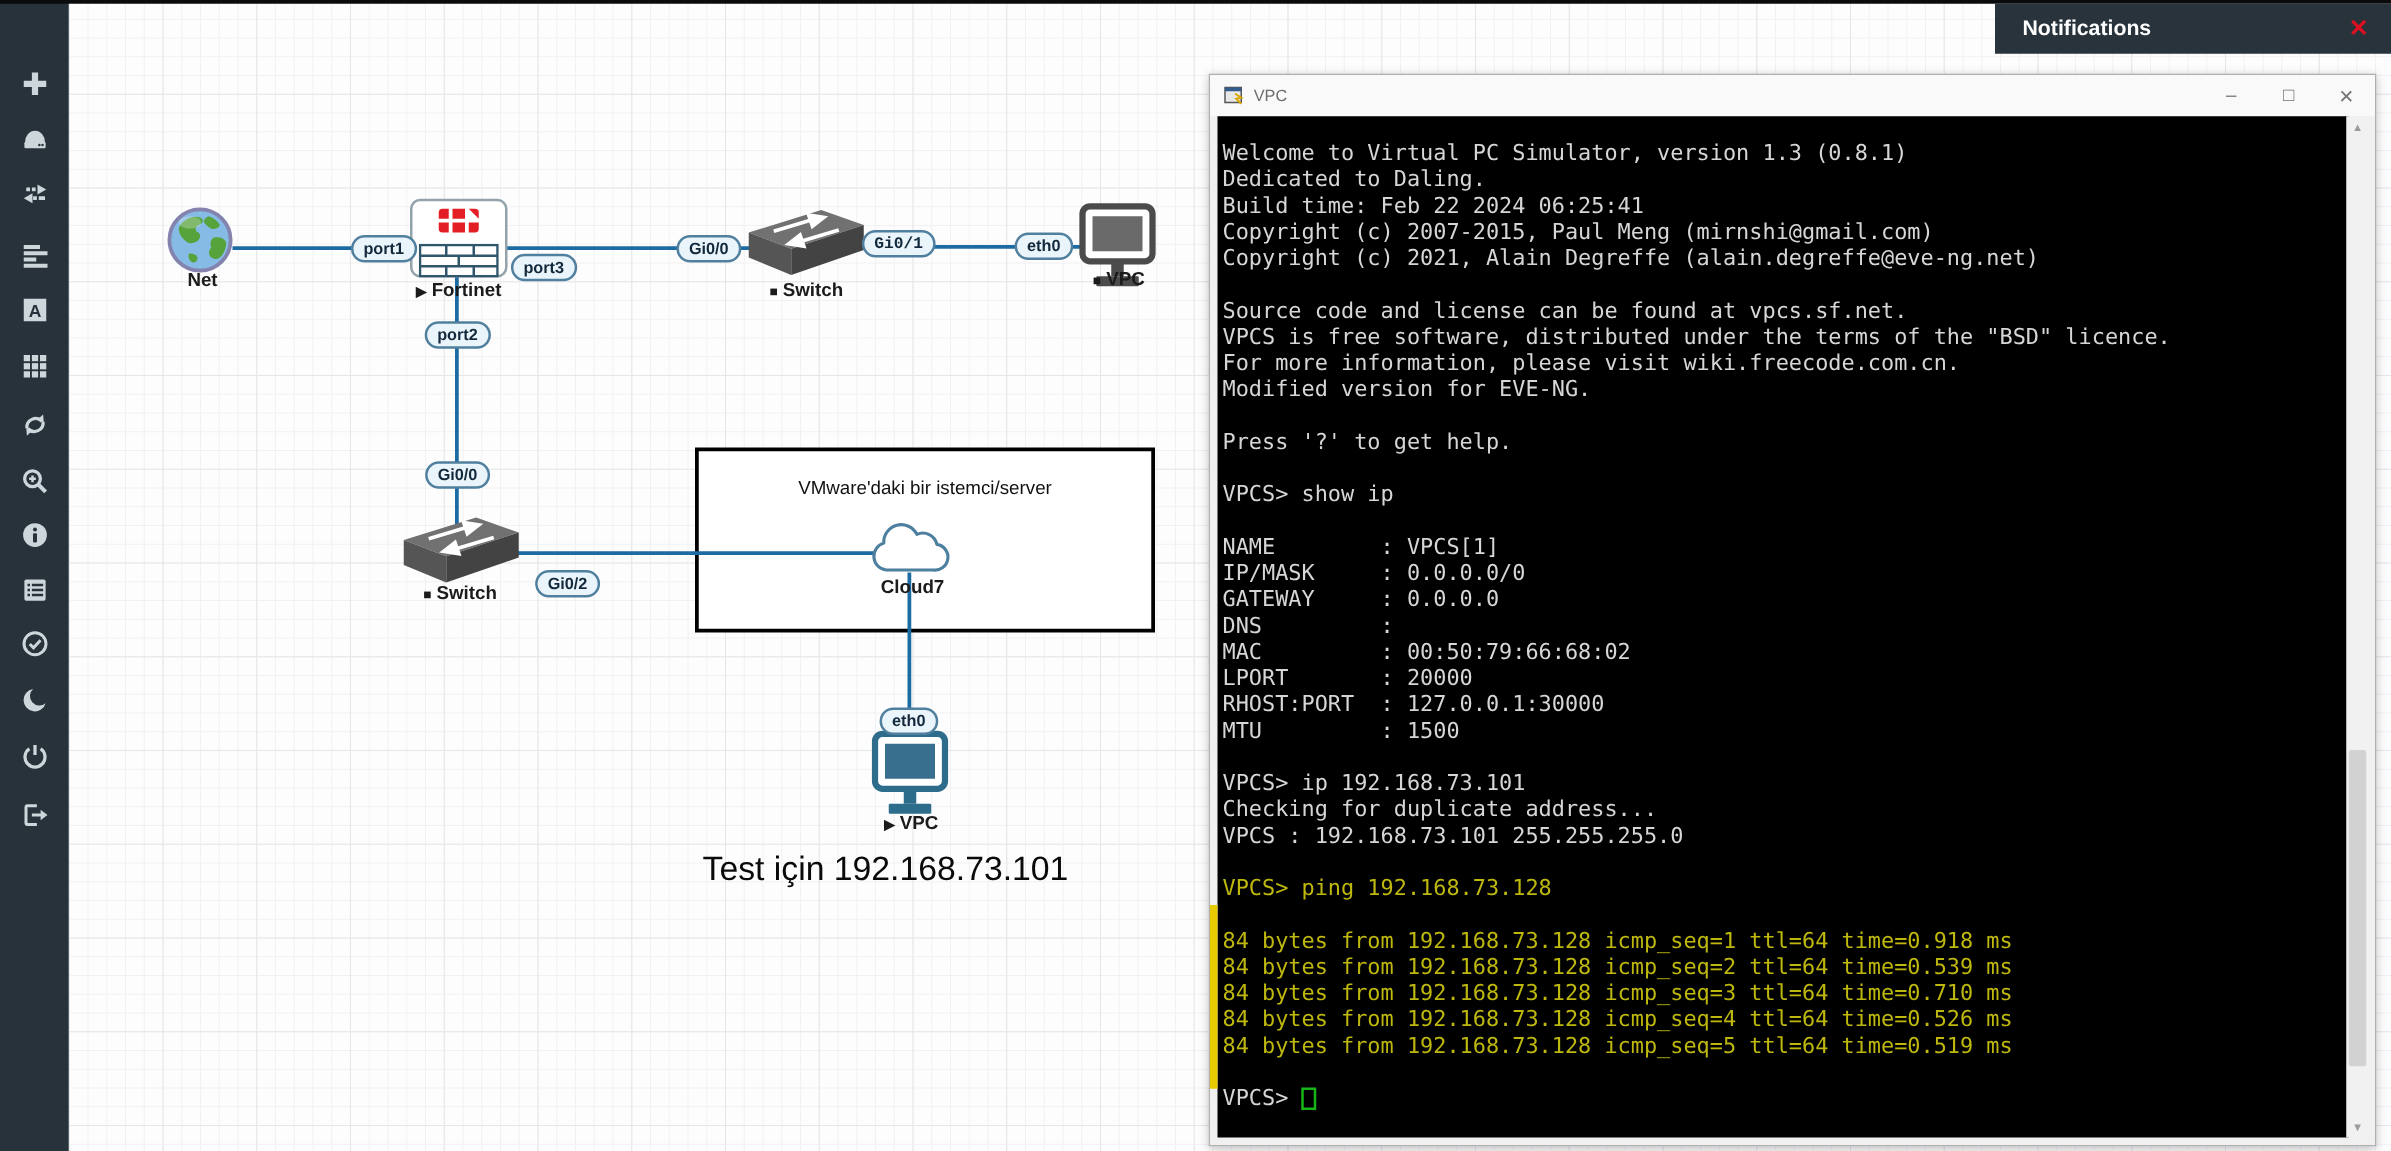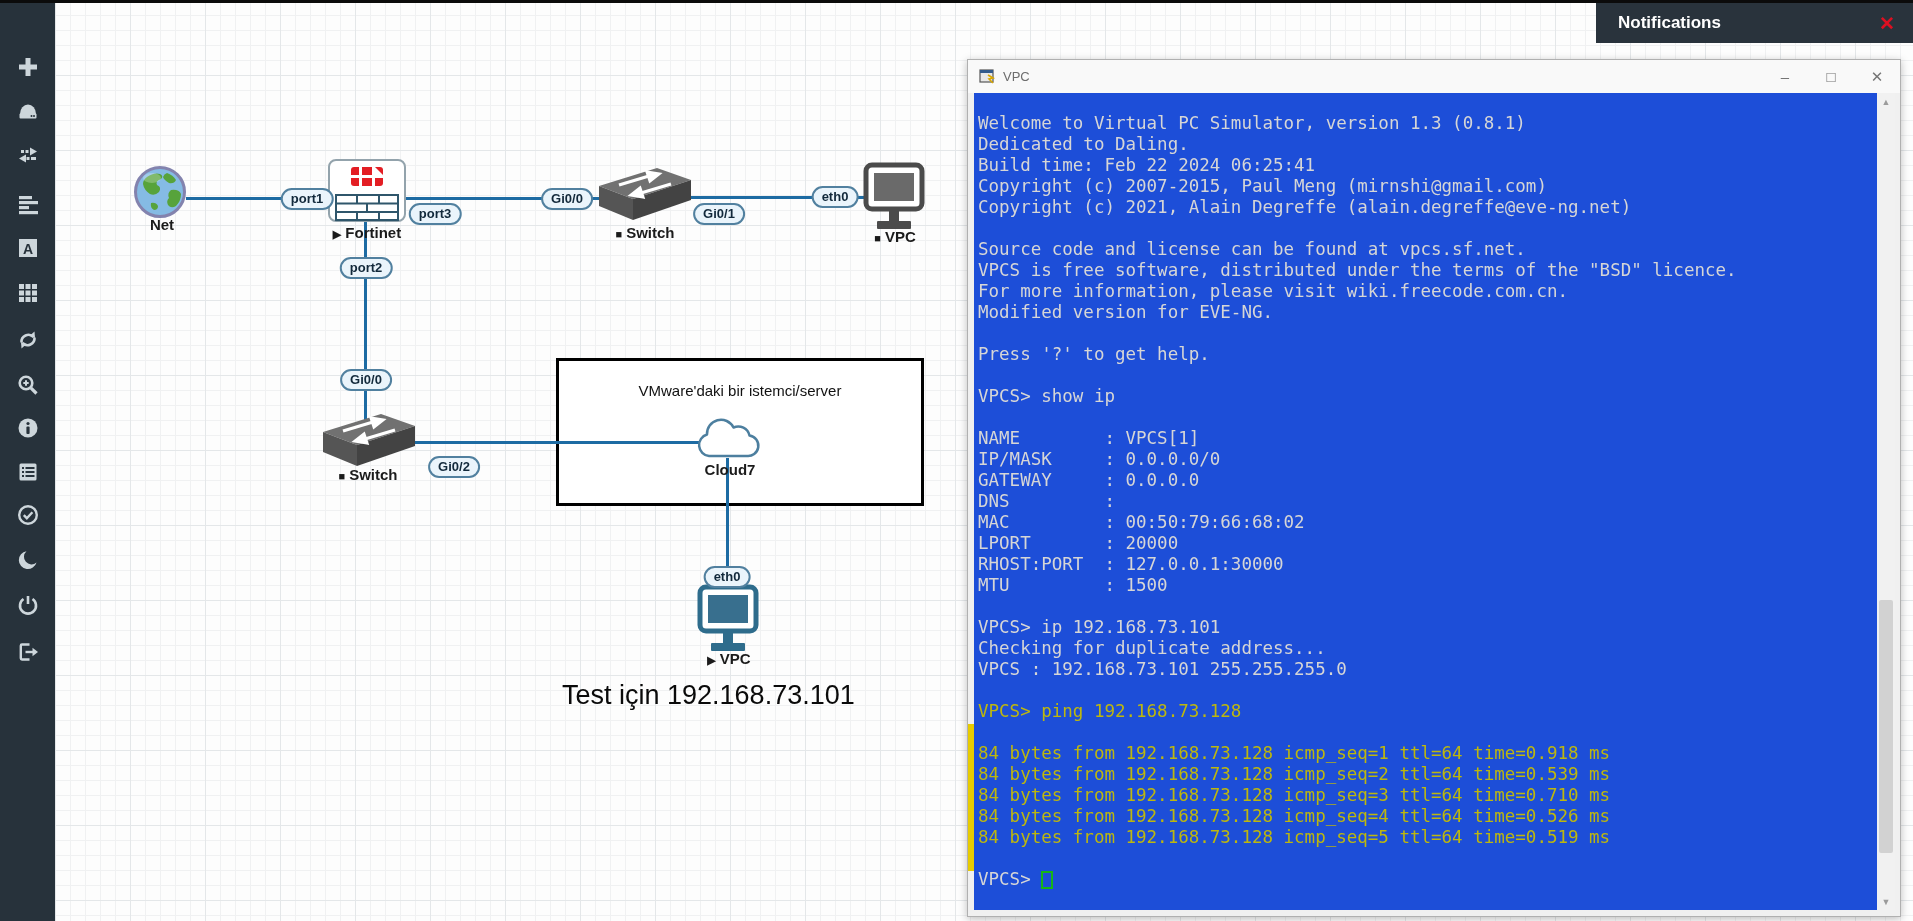--- a/index.html
+++ b/index.html
@@ -48,21 +48,21 @@
   .note-text { position:absolute; left:562px; top:680px; font-size:27px; color:#0a0a0a; z-index:4; white-space:nowrap; }
 
   
   .term-window { position:absolute; left:967px; top:59px; width:934px; height:858px; background:#f0f0f0;
     border:1px solid #b0b0b0; box-shadow:0 2px 8px rgba(0,0,0,.25); z-index:20; }
   .term-titlebar { position:absolute; left:0; top:0; right:0; height:33px; background:#f9f9f9; display:flex; align-items:center; }
   .term-title-icon { margin-left:11px; width:17px; height:17px; }
   .term-title-text { margin-left:7px; font-size:13px; color:#6d6d6d; }
   .term-controls { margin-left:auto; display:flex; align-items:center; height:33px; }
   .term-btn { width:46px; height:33px; display:flex; align-items:center; justify-content:center; color:#757575; font-size:15px; cursor:pointer; }
-  .term-content { position:absolute; left:6px; top:33px; width:905px; bottom:6px; background:#1d4ed8; overflow:hidden;
+  .term-content { position:absolute; left:6px; top:33px; width:905px; bottom:6px; background:#000000; overflow:hidden;
     font-family:"DejaVu Sans Mono", monospace; font-size:17.5px; color:#d6d6d6; padding:20px 0 0 4px; }
   .tline { height:21px; line-height:21px; white-space:pre; }
   .tline.yellow { color:#bdb70e; }
   .cursor { display:inline-block; width:12px; height:18px; border:2px solid #17b517; margin-left:10px; vertical-align:middle; }
 
   .term-scrollbar { position:absolute; right:5px; top:33px; width:18px; bottom:6px; background:#f1f1f1; }
   .scroll-arrow { position:absolute; left:0; width:18px; height:17px; display:flex; align-items:center; justify-content:center; color:#9b9b9b; font-size:9px; cursor:pointer; }
   .scroll-arrow.up { top:0; }
   .scroll-arrow.down { bottom:0; }
   .scroll-thumb { position:absolute; left:2px; width:14px; top:62%; height:31%; background:#d2d2d2; border-radius:2px; }
@@ -162,21 +162,21 @@
       <div class="node" style="left:863px; top:162px; width:62px; height:74px;">
         <span>
         <svg width="62" height="74" viewBox="0 0 62 74">
           <rect x="3" y="3" width="56" height="44" rx="6" fill="#ffffff" stroke="#4b4b4b" stroke-width="5"></rect>
           <rect x="11" y="11" width="40" height="28" fill="#6a6a6a"></rect>
           <rect x="26" y="47" width="10" height="12" fill="#4b4b4b"></rect>
           <rect x="14" y="59" width="34" height="8" rx="1" fill="#4b4b4b"></rect>
         </svg>
         </span>
       </div>
-      <div class="nlabel" style="left:895px; top:228px;">
+      <div class="nlabel" style="left:895px; top:215px;">
         <span class="glyph">■</span><span>VPC</span>
       </div>
 
       <div class="node" style="left:321px; top:410px; width:96px; height:58px;">
         <span>
         <svg width="96" height="58" viewBox="0 0 96 58">
           <polygon points="2,22 60,4 94,16 36,35" fill="#717171"></polygon>
           <polygon points="2,22 36,35 36,56 2,42" fill="#555555"></polygon>
           <polygon points="36,35 94,16 94,36 36,56" fill="#434343"></polygon>
           <g stroke="#ffffff" stroke-width="3" fill="#ffffff">
@@ -213,21 +213,21 @@
         </svg>
         </span>
       </div>
       <div class="nlabel" style="left:729px; top:650px;">
         <span class="glyph">▶</span><span>VPC</span>
       </div>
 
       <div class="pill" style="left:307px; top:199px;">port1</div>
       <div class="pill" style="left:435px; top:214px;">port3</div>
       <div class="pill" style="left:567px; top:199px;">Gi0/0</div>
-      <div class="pill" style="left:719px; top:214px;">Gi0/1</div>
+      <div class="pill" style="left:719px; top:195px;font-family:Liberation Mono, monospace;">Gi0/1</div>
       <div class="pill" style="left:835px; top:197px;">eth0</div>
       <div class="pill" style="left:366px; top:268px;">port2</div>
       <div class="pill" style="left:366px; top:380px;">Gi0/0</div>
       <div class="pill" style="left:454px; top:443px;margin-top:24px;">Gi0/2</div>
       <div class="pill" style="left:727px; top:577px;">eth0</div>
 
       <div class="note-text">Test için 192.168.73.101</div>
 
     </div>
   </div>

